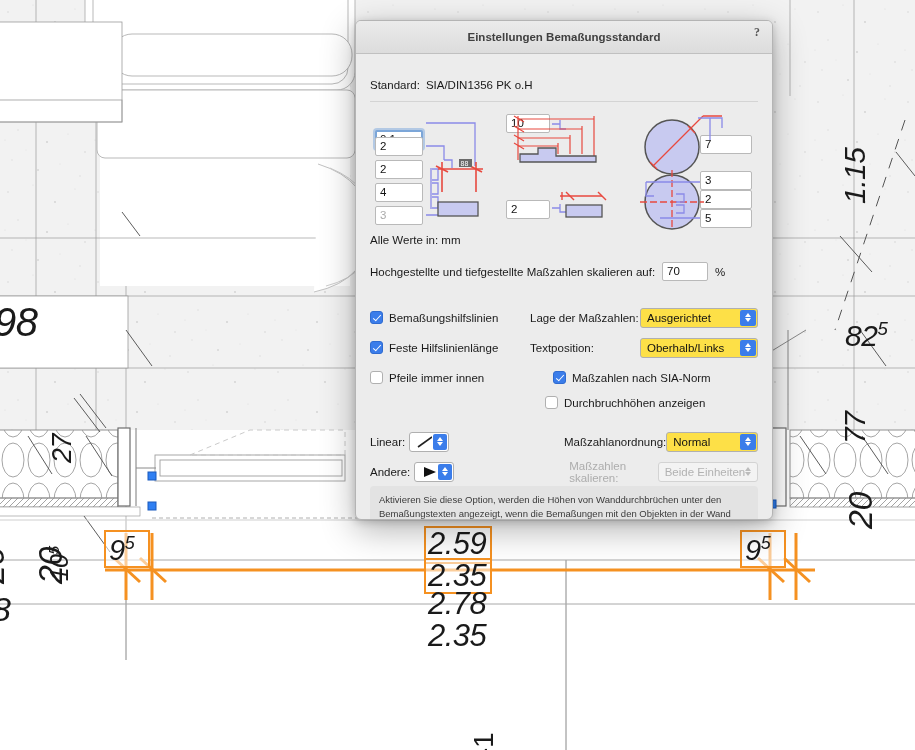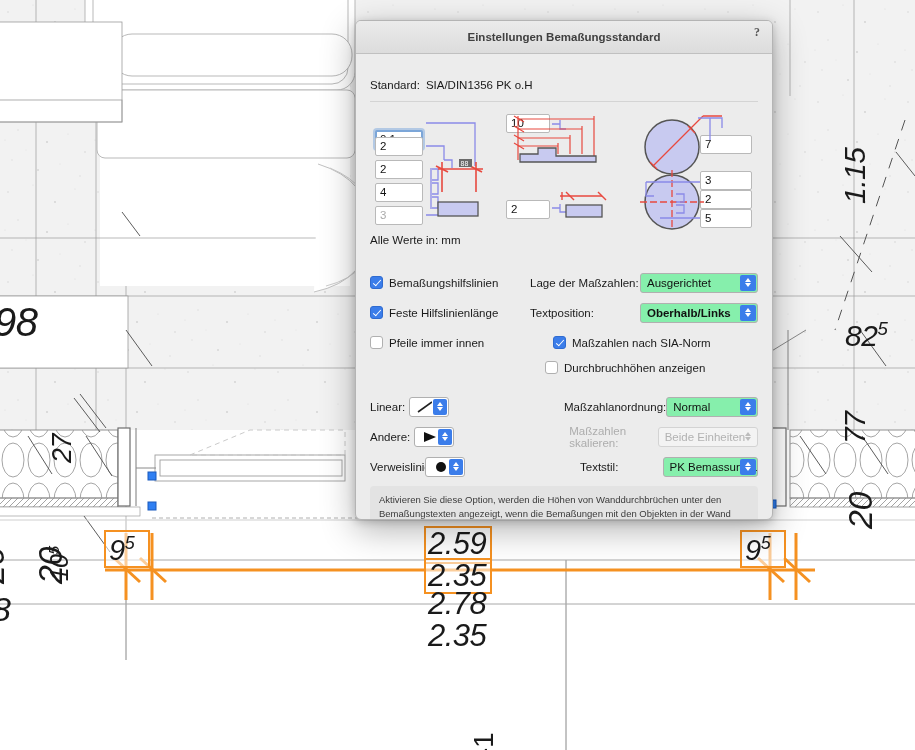--- a/index.html
+++ b/index.html
@@ -108,21 +108,21 @@
   .box.on:after {
     content:""; position:absolute; left:4px; top:1px;
     width:3px; height:7px; border:solid #fff; border-width:0 1.7px 1.7px 0;
     transform:rotate(42deg);
   }
 
   .fieldlbl { font-size:11.5px; color:#1a1a1a; }
   .fieldlbl.dis { color:#adadad; }
 
   .popup {
-    height:20px; background:#86efac; border:1px solid #b0b0b0; border-radius:3px;
+    height:20px; background:#fde047; border:1px solid #b0b0b0; border-radius:3px;
     display:flex; align-items:center; position:relative;
     font-size:11.5px; color:#111; padding-left:6px; padding-right:20px;
     white-space:nowrap; overflow:hidden;
   }
   .popup .arrows {
     position:absolute; right:1px; top:1px; bottom:1px; width:16px;
     background:#3b7dea; border-radius:2px;
     display:flex; flex-direction:column; align-items:center; justify-content:center;
     gap:1px;
   }
@@ -440,20 +440,25 @@
           <path d="M276,72 L276,86 L284,86"></path>
           <path d="M306,84 L314,84 L314,92 L306,92"></path>
           <path d="M306,95 L314,95 L314,103 L306,103"></path>
           <path d="M290,108 L330,108"></path>
         </g>
       </svg>
     </div>
 
     <div class="units">Alle Werte in: mm</div>
 
+    <div class="scalerow">
+      <span>Hochgestellte und tiefgestellte Maßzahlen skalieren auf:</span>
+      <span class="nf2">70</span>
+      <span>%</span>
+    </div>
 
     <div class="grid2">
 
       <div class="row">
         <div class="cb" style="width:160px;">
           <span class="box on"></span>
           <span>Bemaßungshilfslinien</span>
         </div>
         <div class="fieldlbl" style="width:110px;">Lage der Maßzahlen:</div>
         <div class="popup" style="width:118px;">
@@ -464,21 +469,21 @@
             </span>
         </div>
       </div>
 
       <div class="row" style="margin-top:5px;">
         <div class="cb" style="width:160px;">
           <span class="box on"></span>
           <span>Feste Hilfslinienlänge</span>
         </div>
         <div class="fieldlbl" style="width:110px;">Textposition:</div>
-        <div class="popup" style="width:118px;font-weight:bold;">
+        <div class="popup" style="width:118px;">
           <span>Oberhalb/Links</span>
           <span class="arrows">
               <i class="up"></i>
               <i class="dn"></i>
             </span>
         </div>
       </div>
 
       <div class="row" style="margin-top:5px;">
         <div class="cb" style="width:183px;">

